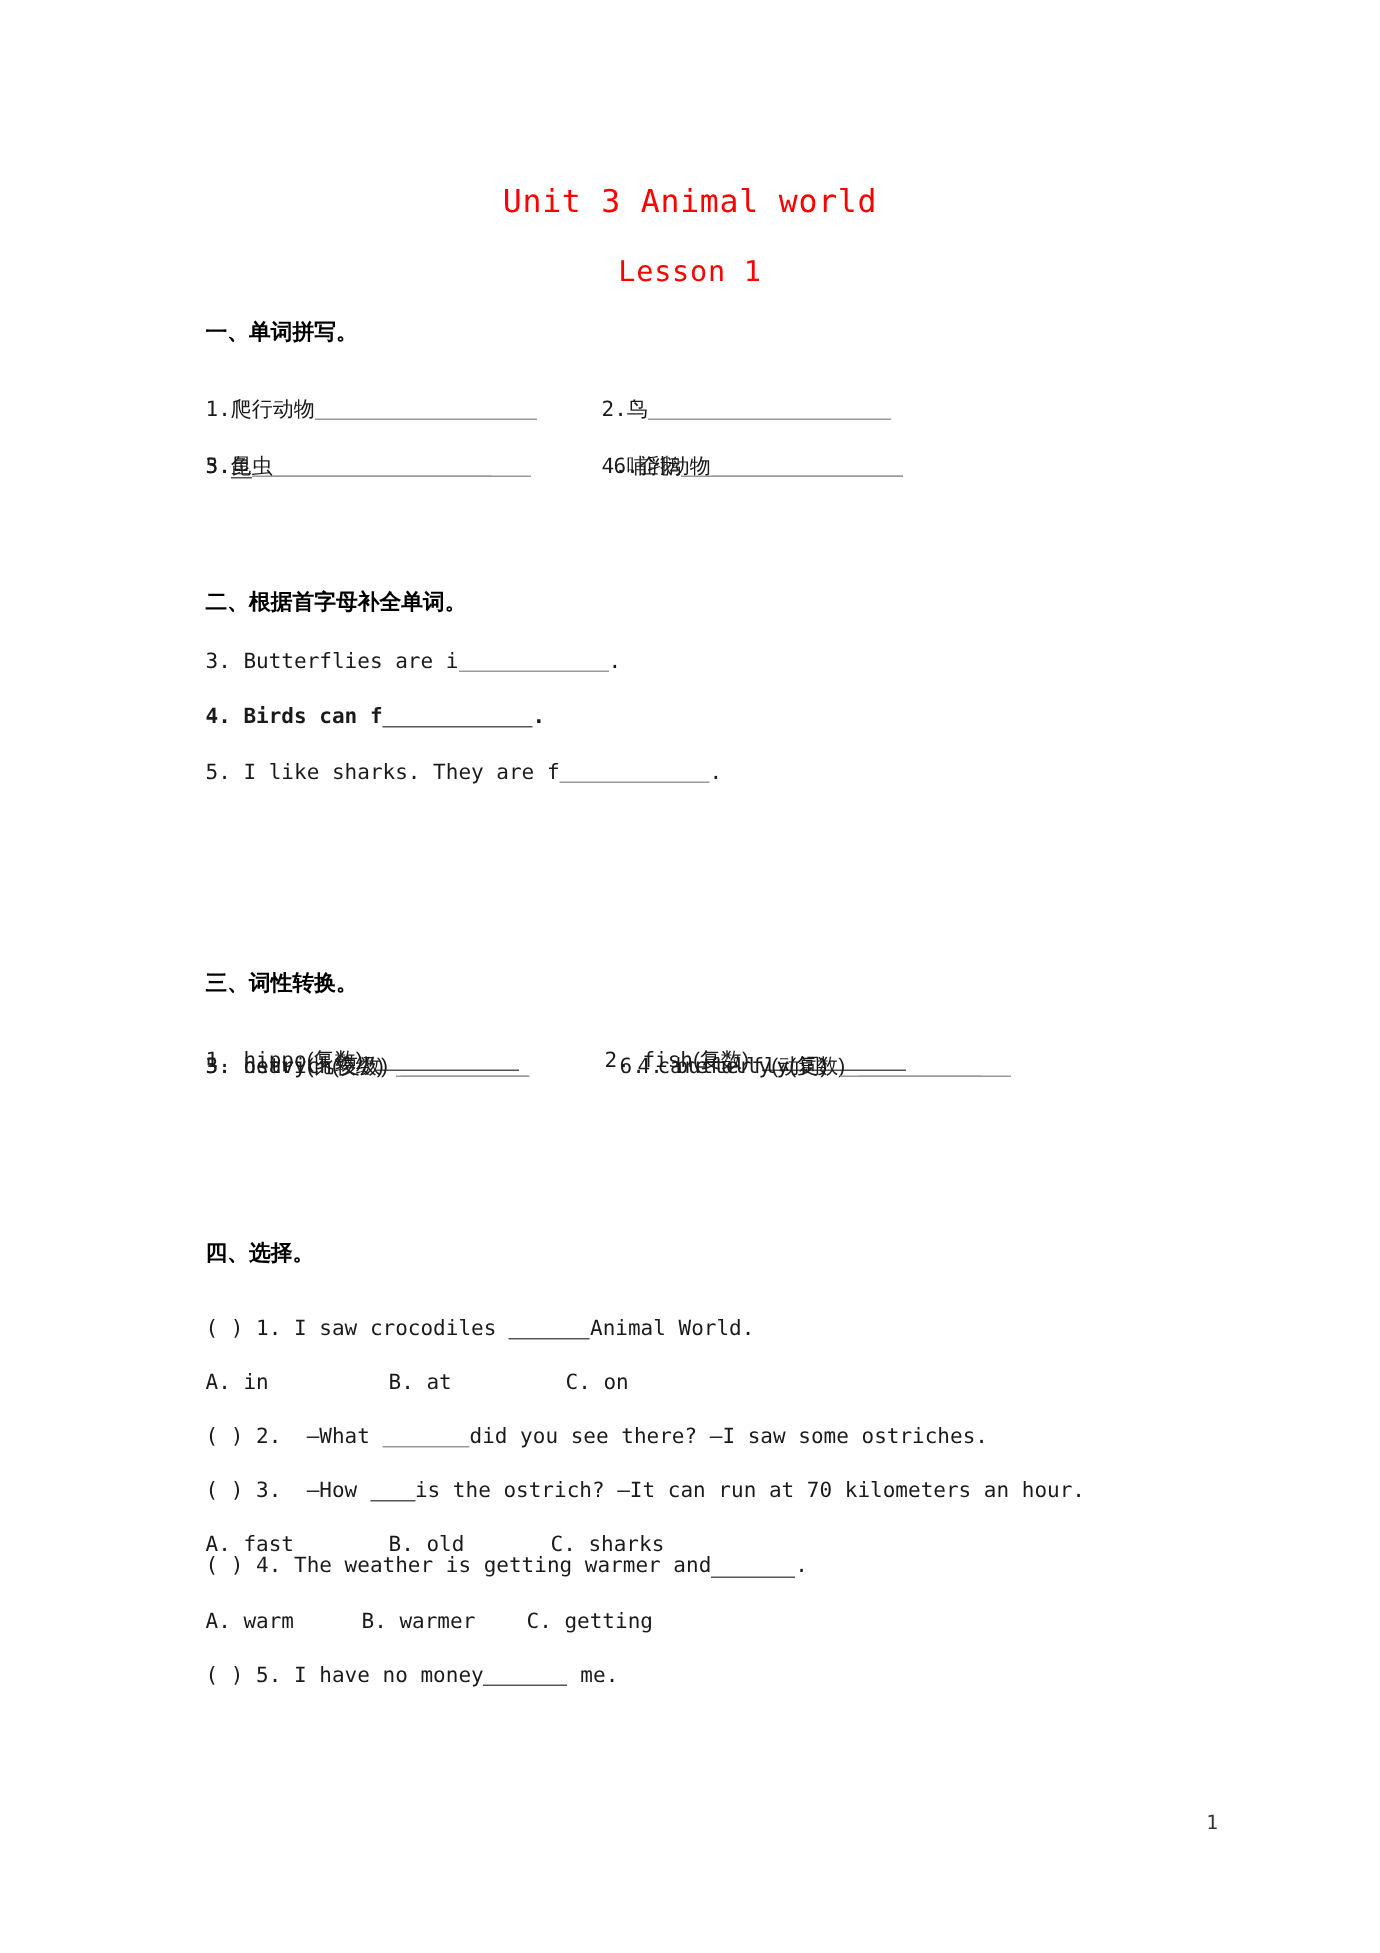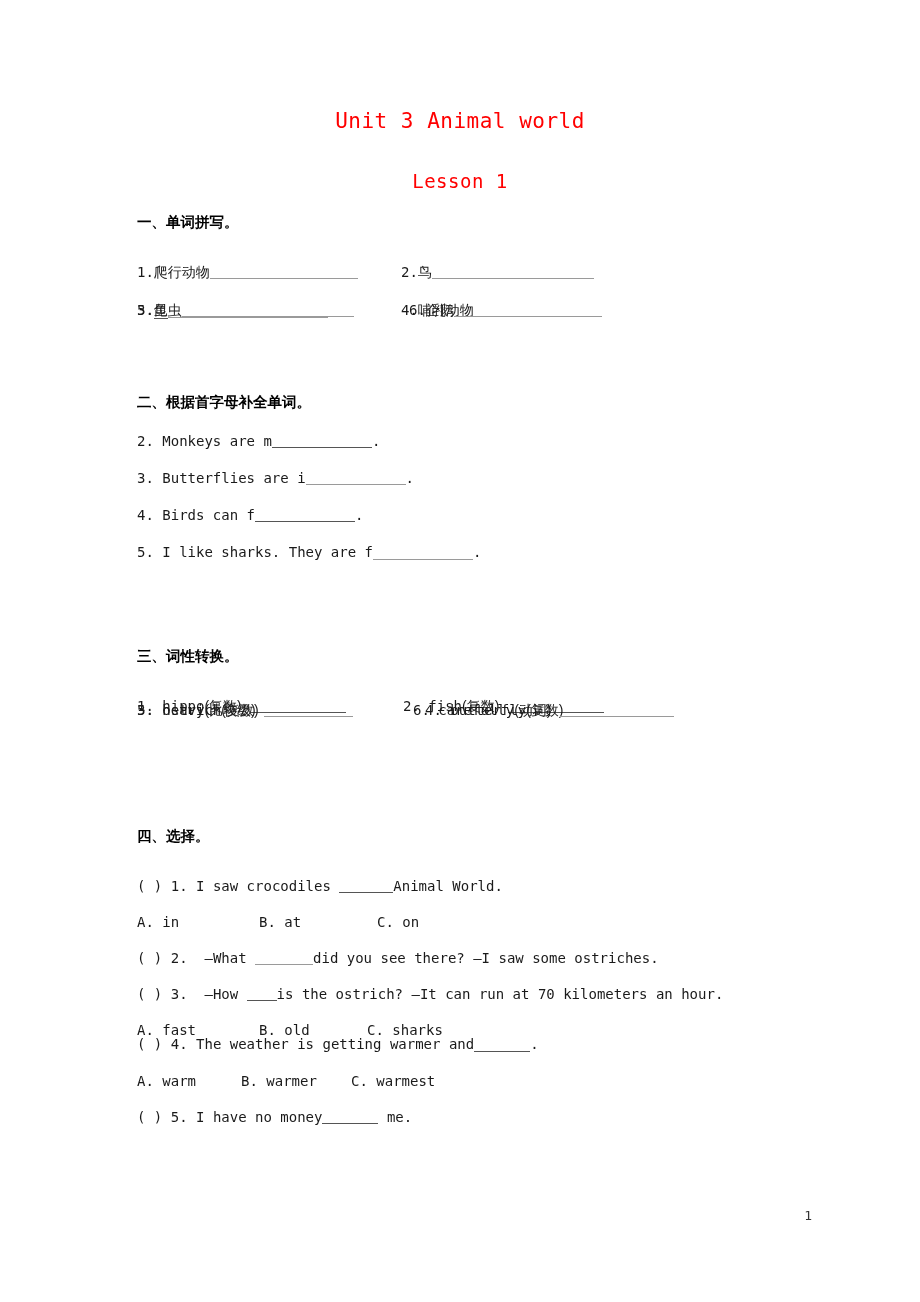--- a/index.html
+++ b/index.html
@@ -28,21 +28,21 @@
   .doc-title {
     color: #ff0000;
     text-align: center;
     font-family: "DejaVu Sans Mono", "Liberation Mono", monospace;
     font-size: 21px;
     letter-spacing: 0.5px;
     margin: 0;
     padding: 0;
     line-height: 1;
   }
-  #title-main { position: absolute; left: 0; top: 111px; width: 920px; }
+  #title-main { position: absolute; left: 0; top: 124px; width: 920px; }
   #title-sub  { position: absolute; left: 0; top: 172px; width: 920px; font-size: 19px; }
 
   
   .section { position: absolute; left: 137px; width: 740px; }
 
   .section-heading {
     font-family: Liberation Mono, monospace;
     font-weight: bold;
     font-size: 14.5px;
     color: #000000;
@@ -128,29 +128,26 @@
       <div class="col-r q-row" style="left:272px;">
         <span>6.</span><span class="cn">企鹅</span><span class="blank faint" style="width:148px;"></span>
       </div>
     </div>
   </div>
 
   <div class="section" id="section-2" style="top:396px;">
     <div class="section-heading">二、根据首字母补全单词。</div>
 
 
-    <div class="q-row" style="margin-top:23px;">
-      <span>2.</span>&nbsp;<span>Monkeys are m</span><span class="blank" style="width:100px;"></span><span>.</span>
-    </div>
 
     <div class="q-row" style="margin-top:23px;">
       <span>3.</span>&nbsp;<span>Butterflies are i</span><span class="blank faint" style="width:100px;"></span><span>.</span>
     </div>
 
-    <div class="q-row" style="margin-top:23px;">
+    <div class="q-row" style="margin-top:23px;font-weight:bold;">
       <span>4.</span>&nbsp;<span>Birds can f</span><span class="blank" style="width:100px;"></span><span>.</span>
     </div>
 
     <div class="q-row" style="margin-top:23px;">
       <span>5.</span>&nbsp;<span>I like sharks. They are f</span><span class="blank faint" style="width:100px;"></span><span>.</span>
     </div>
   </div>
 
   <div class="section" id="section-3" style="top:650px;">
     <div class="section-heading">三、词性转换。</div>
@@ -201,21 +198,21 @@
       <span>(  )</span>&nbsp;<span>3.</span>&nbsp;&nbsp;<span>–How </span><span class="blank" style="width:30px;"></span><span>is the ostrich? –It can run at 70 kilometers an hour.</span>
     </div>
     <div class="q-row opt-row" style="margin-top:22px;">
       <span class="opt" style="width:122px;">A. fast</span><span class="opt" style="width:108px;">B. old</span><span class="opt">C. sharks</span>
     </div>
 
     <div class="q-row" style="">
       <span>(  )</span>&nbsp;<span>4.</span>&nbsp;<span>The weather is getting warmer and</span><span class="blank" style="width:56px;"></span><span>.</span>
     </div>
     <div class="q-row opt-row" style="margin-top:22px;">
-      <span class="opt" style="width:104px;">A. warm</span><span class="opt" style="width:110px;">B. warmer</span><span class="opt">C. warmest</span>
+      <span class="opt" style="width:104px;">A. warm</span><span class="opt" style="width:110px;">B. warmer</span><span class="opt">C. getting</span>
     </div>
 
     <div class="q-row" style="margin-top:22px;">
       <span>(  )</span>&nbsp;<span>5.</span>&nbsp;<span>I have no money</span><span class="blank" style="width:56px;"></span><span> me.</span>
     </div>
   </div>
 
   <div id="page-number">1</div>
 
 </div>

